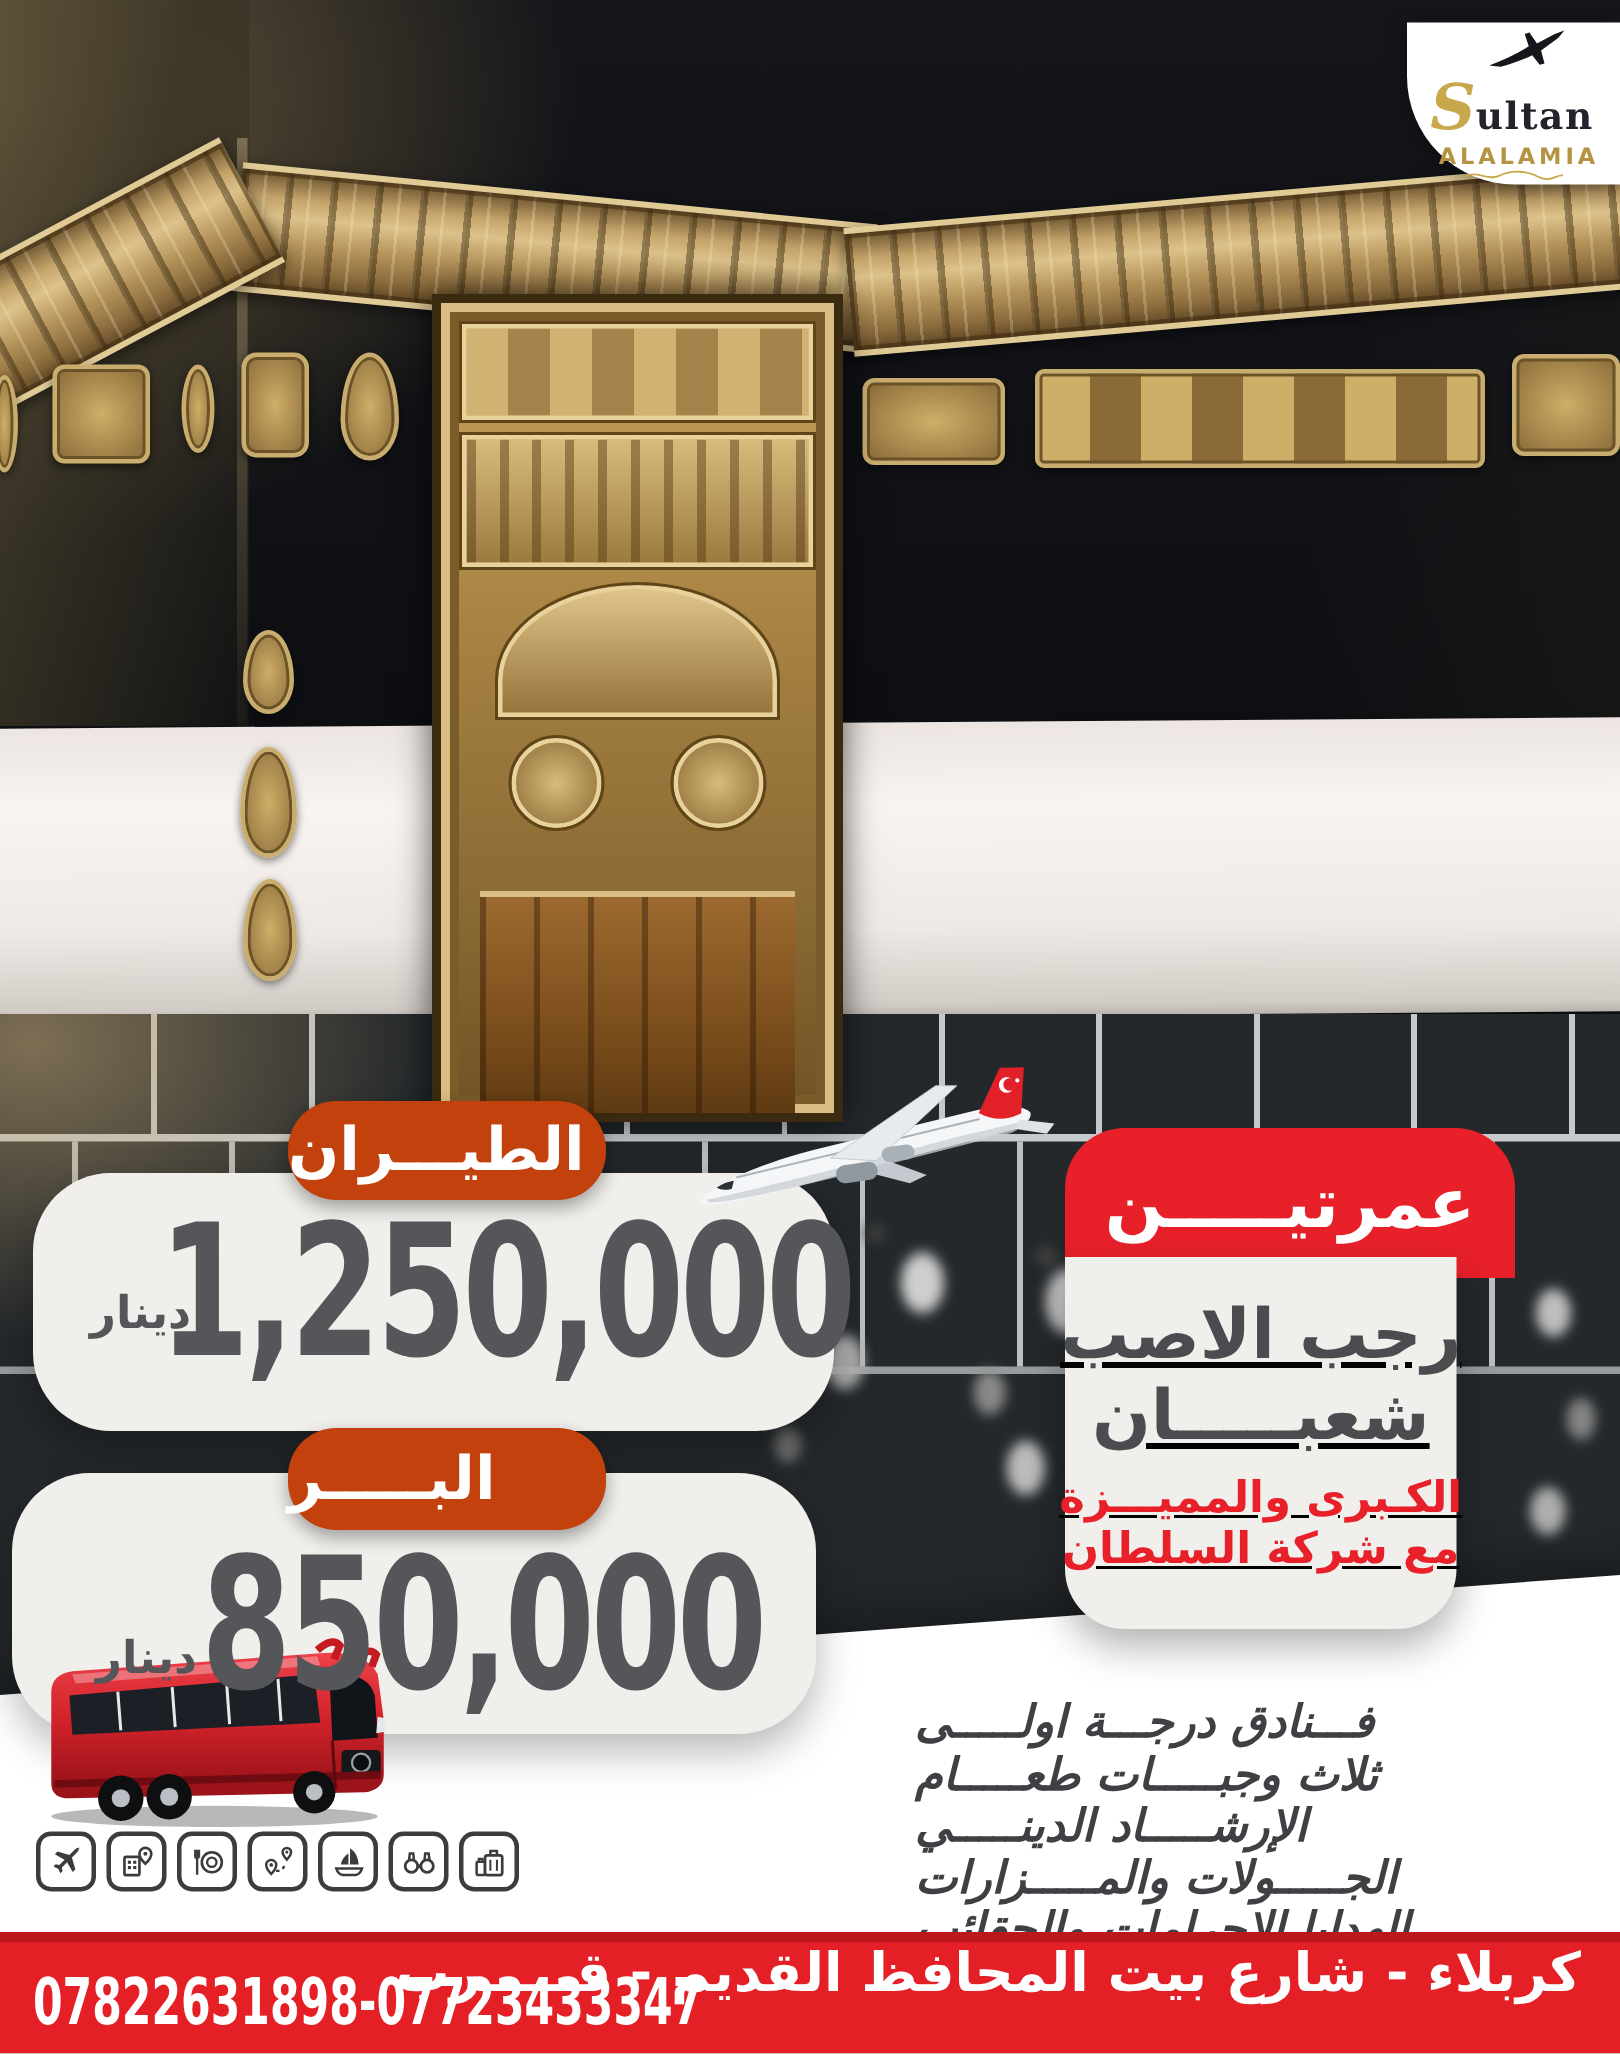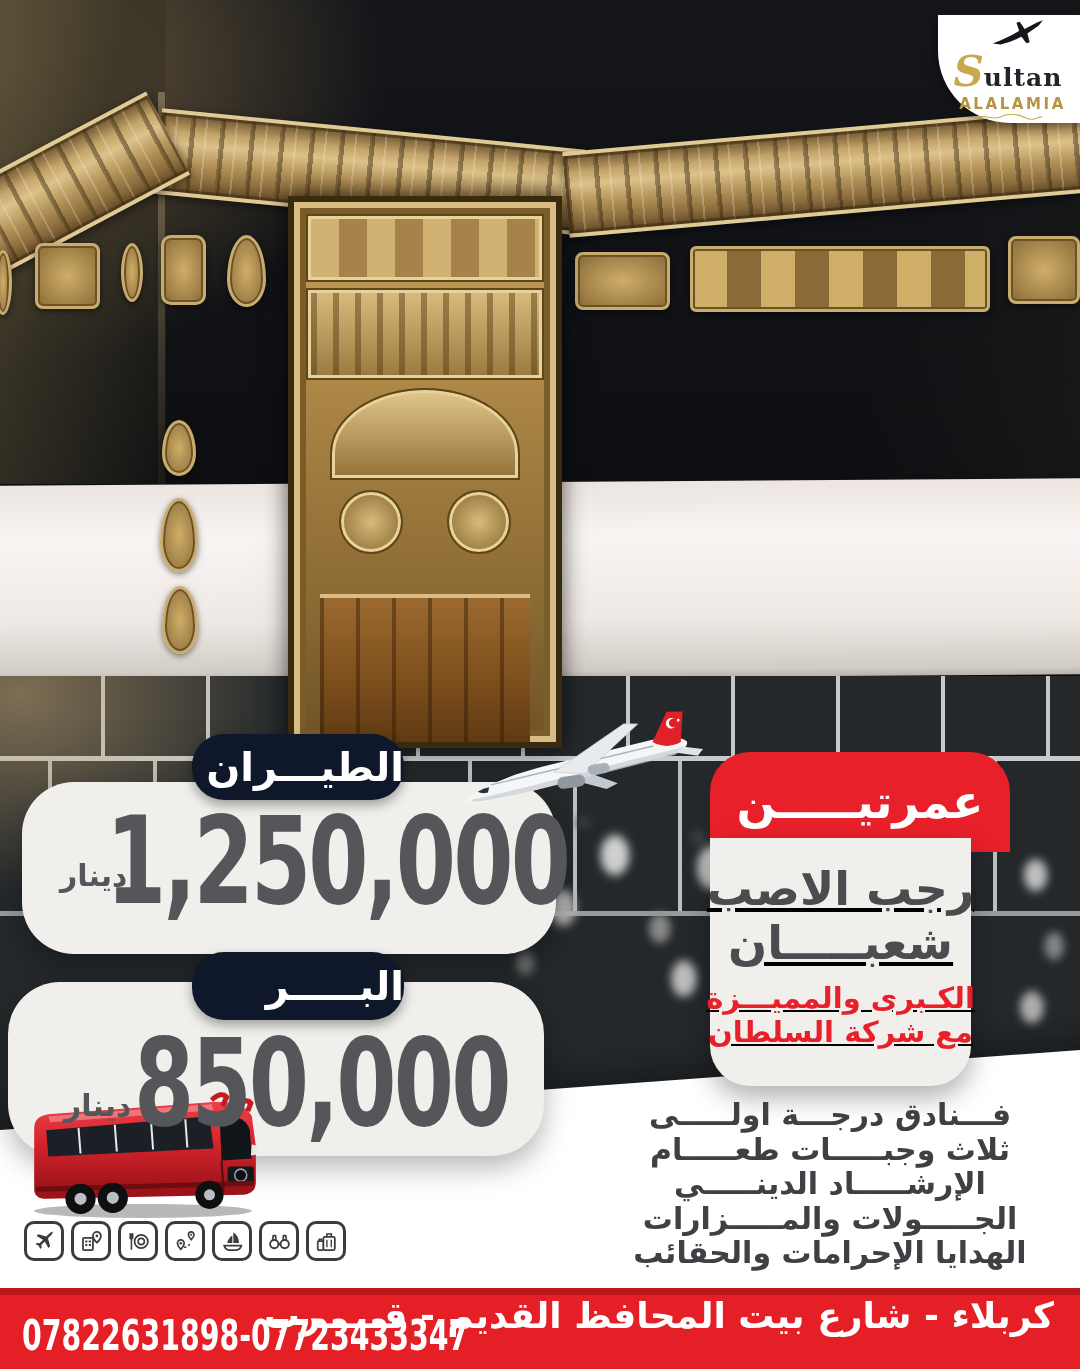--- a/index.html
+++ b/index.html
@@ -110,22 +110,22 @@
   
   .swoosh{position:absolute;left:-100px;top:1090px;width:1400px;height:520px;background:#ffffff;
     transform-origin:640px 0;transform:rotate(-4.24deg);z-index:2;
     box-shadow:0 -10px 30px rgba(10,10,10,.4);}
 
   
   .white-card{position:absolute;background:#f1efec;border-radius:52px;
     box-shadow:0 12px 28px rgba(0,0,0,.28);z-index:3;}
   .card-flight{left:22px;top:782px;width:534px;height:172px;}
   .card-land{left:8px;top:982px;width:536px;height:174px;}
-  .pill{position:absolute;background:#0f172a;border-radius:32px;color:#fff;display:flex;align-items:center;
-    justify-content:flex-start;font-weight:bold;direction:rtl;font-size:40px;z-index:4;
+  .pill{position:absolute;background:#c2410c;border-radius:32px;color:#fff;display:flex;align-items:center;
+    justify-content:flex-end;font-weight:bold;direction:rtl;font-size:40px;z-index:4;
     box-shadow:0 5px 12px rgba(0,0,0,.35);}
   .pill-flight{left:192px;top:734px;width:212px;height:66px;}
   .pill-land{left:192px;top:952px;width:212px;height:68px;}
   .amount{position:absolute;font-weight:bold;color:#55565a;font-size:122px;line-height:1;
     letter-spacing:-4px;transform:scaleX(.71);transform-origin:0 50%;white-space:nowrap;z-index:4;}
   .amount-flight{left:106px;top:800px;}
   .amount-land{left:134px;top:1022px;}
   .unit{position:absolute;font-weight:bold;color:#55565a;font-size:30px;direction:rtl;z-index:4;}
   .unit-flight{left:60px;top:858px;}
   .unit-land{left:64px;top:1088px;}
@@ -135,21 +135,21 @@
     border-radius:40px 40px 0 0;color:#fff;font-size:46px;font-weight:bold;display:flex;
     align-items:center;justify-content:center;direction:rtl;z-index:3;}
   .pkg-card{position:absolute;left:710px;top:838px;width:261px;height:248px;background:#f1efec;
     border-radius:0 0 40px 40px;display:flex;flex-direction:column;align-items:center;padding-top:24px;
     box-shadow:0 12px 26px rgba(0,0,0,.3);z-index:3;text-decoration:underline;}
   .pkg-month{font-size:46px;font-weight:bold;color:#4b4c50;line-height:1.18;direction:rtl;white-space:nowrap;}
   .pkg-high{font-size:29px;font-weight:bold;color:#e8202a;line-height:1.18;direction:rtl;white-space:nowrap;}
   .pkg-high.first{margin-top:10px;}
 
   
-  .services{position:absolute;right:30px;top:1098px;width:440px;direction:rtl;text-align:center;z-index:3;}
+  .services{position:absolute;right:30px;top:1132px;width:440px;direction:rtl;text-align:left;z-index:3;font-style:italic;}
   .service-line{font-size:30px;font-weight:bold;color:#3f4044;line-height:34.5px;white-space:nowrap;}
 
   
   .icons{position:absolute;left:24px;top:1221px;display:flex;gap:7px;z-index:3;}
   .icon-box{width:40px;height:40px;border:3px solid #3b3c3f;border-radius:10px;background:#fff;
     display:flex;align-items:center;justify-content:center;}
   .icon-box svg{display:block;}
 
   
   .plane{position:absolute;left:458px;top:720px;width:250px;z-index:5;transform:rotate(-8deg);}

